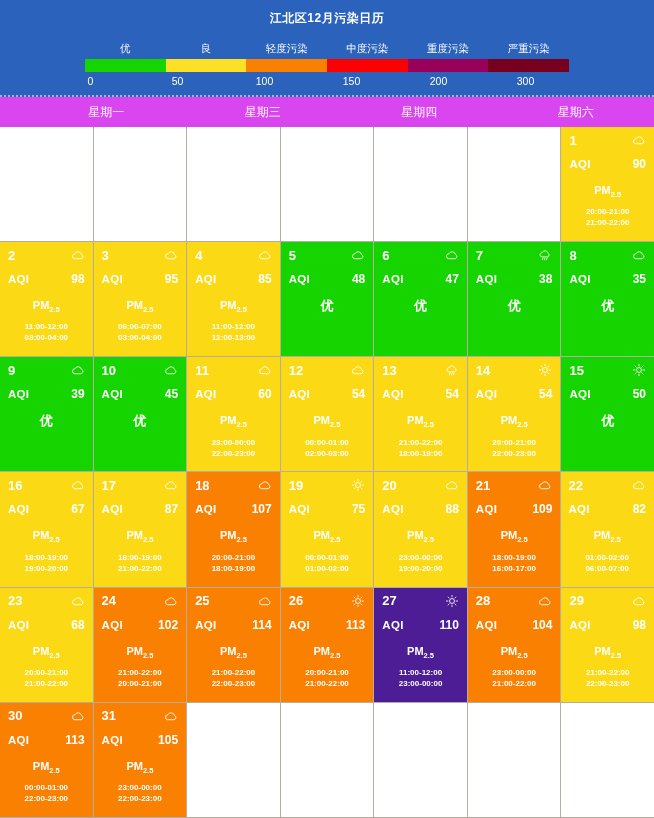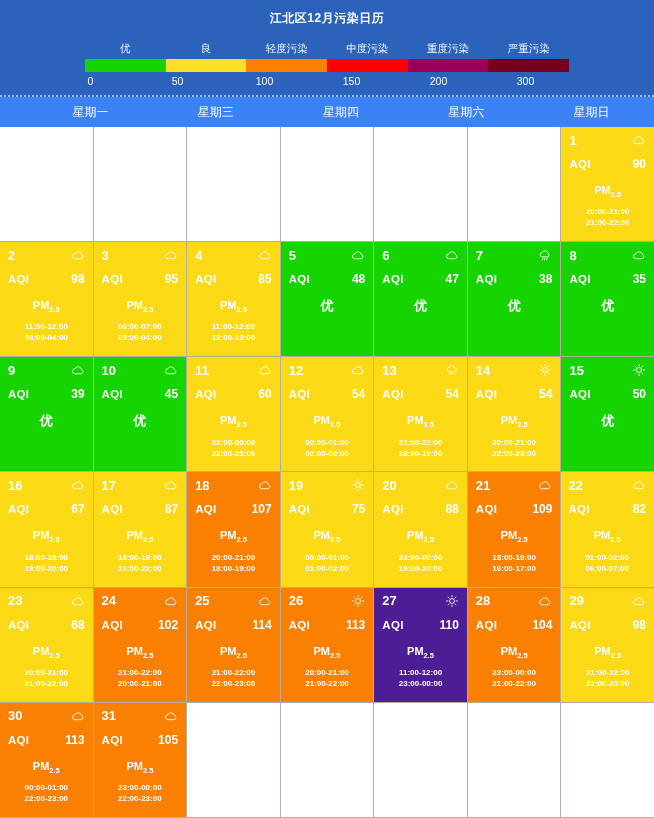--- a/index.html
+++ b/index.html
@@ -45,21 +45,21 @@
     display: flex;
     width: 100%;
     height: 13px;
     margin: 3px 0 2px 0;
   }
   .legend-bar i { flex: 1 1 0; display: block; height: 100%; }
   .legend-ticks { position: relative; left: -38px; width: calc(100% + 38px); }
 
   
   .weekdays {
-    background: #3b82f6;
+    background: #d946ef;
     display: flex;
     flex: 0 0 auto;
     height: 30px;
     padding-left: 28px;
   }
   .weekdays div {
     flex: 1 1 0;
     text-align: center;
     color: #ffffff;
     font-size: 12px;
@@ -165,21 +165,20 @@
           <span>300</span>
         </div>
     </div>
   </div>
 
   <div class="weekdays">
       <div>星期一</div>
       <div>星期三</div>
       <div>星期四</div>
       <div>星期六</div>
-      <div>星期日</div>
     </div>
 
   <div class="grid">
       <div class="cell empty"></div>
       <div class="cell empty"></div>
       <div class="cell empty"></div>
       <div class="cell empty"></div>
       <div class="cell empty"></div>
       <div class="cell empty"></div>
       <div class="cell" style="background: rgb(251, 217, 20);">

